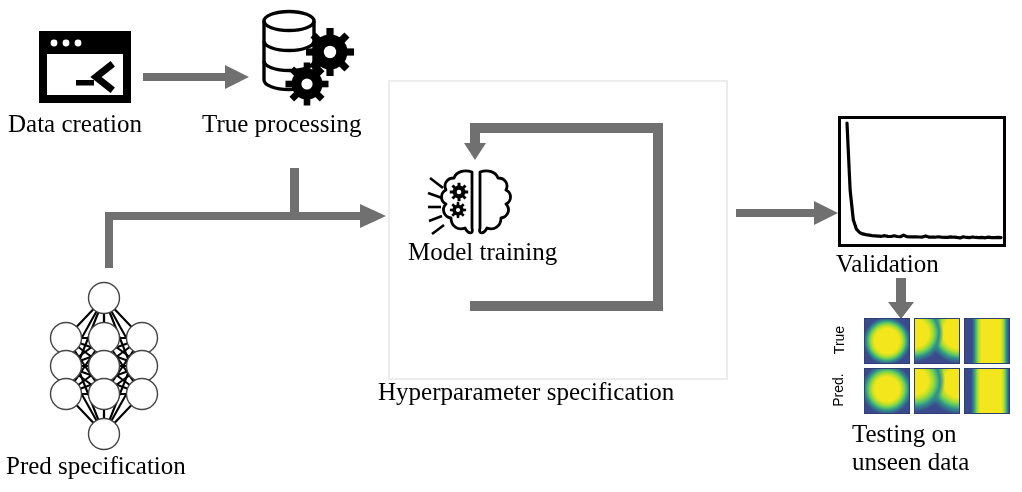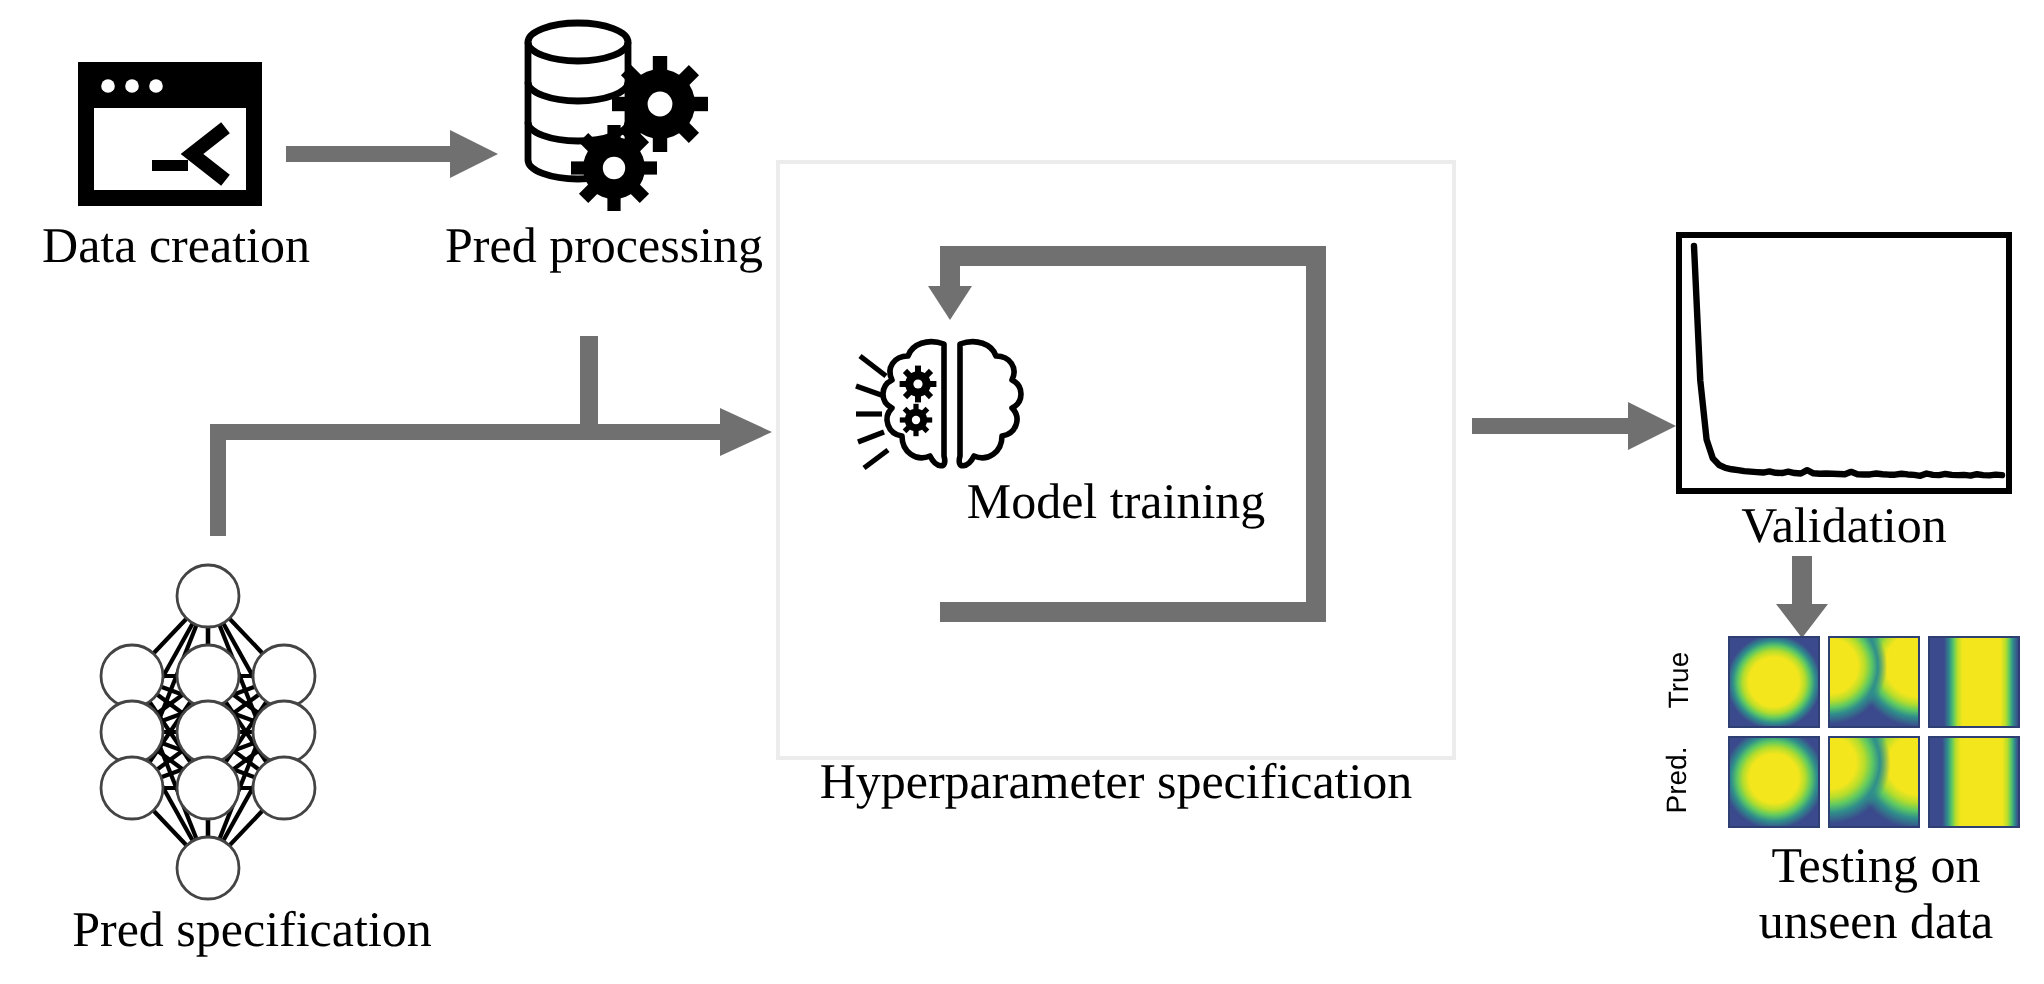--- a/index.html
+++ b/index.html
@@ -19,21 +19,21 @@
     left: 0; top: 0;
     width: 1022px;
     height: 492px;
   }
   .node { position: absolute; }
   .caption {
     position: absolute;
     font-family: "Liberation Serif", serif;
     color: #000000;
     white-space: nowrap;
-    text-align: center;
+    text-align: left;
     line-height: 1.12;
   }
   .cap-24 { font-size: 25px; }
   .vlabel {
     position: absolute;
     font-family: "Liberation Sans", sans-serif;
     font-size: 14px;
     color: #000;
     transform: rotate(-90deg);
     transform-origin: 50% 50%;
@@ -118,21 +118,21 @@
           <rect x="13.2" y="-3.3" width="8.3" height="6.6"></rect>
           <rect x="-3.3" y="-21.5" width="6.6" height="8.3" transform="rotate(45)"></rect>
           <rect x="-3.3" y="13.2" width="6.6" height="8.3" transform="rotate(45)"></rect>
           <rect x="-21.5" y="-3.3" width="8.3" height="6.6" transform="rotate(45)"></rect>
           <rect x="13.2" y="-3.3" width="8.3" height="6.6" transform="rotate(45)"></rect>
         </g>
         <circle cx="0" cy="0" r="5.6" fill="#ffffff"></circle>
       </g>
     </svg>
   </div>
-  <div class="caption cap-24" style="left:202px; top:110px; width:200px;">Pred processing</div>
+  <div class="caption cap-24" style="left:202px; top:110px; width:200px;">True processing</div>
 
   <div class="node" style="left:36px; top:276px; width:190px; height:180px;">
     <svg width="190" height="180" viewBox="0 0 190 180" aria-hidden="true">
       <g stroke="#000000" stroke-width="2.1" fill="none">
 
         <line x1="68" y1="22" x2="30" y2="62"></line>
         <line x1="68" y1="22" x2="30" y2="90"></line>
         <line x1="68" y1="22" x2="30" y2="118"></line>
 
         <line x1="68" y1="22" x2="68" y2="62"></line>

